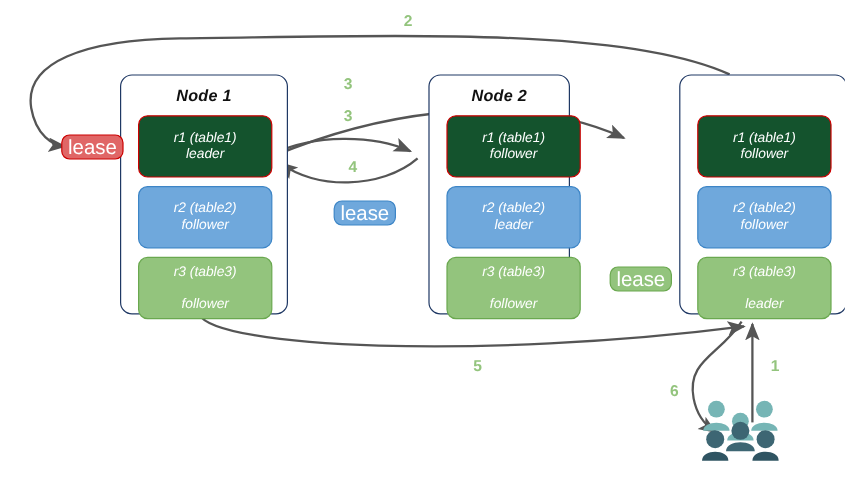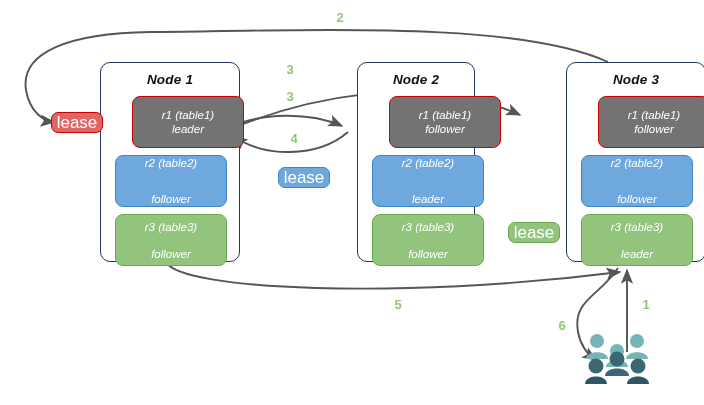--- a/index.html
+++ b/index.html
@@ -31,22 +31,22 @@
     position:absolute;
     box-sizing:border-box;
     left:14px;
     width:112px;height:52px;
     border-radius:8px;
     display:flex;flex-direction:column;
     align-items:center;justify-content:center;
     color:#ffffff;font-size:11.5px;line-height:14px;
     text-align:center;
   }
-  .r-red  {background:#737373;border:1.4px solid #cc0000;margin-left:17px;}
-  .r-blue {background:#6fa8dc;border:1.4px solid #3d85c6;justify-content:space-between;}
+  .r-red  {background:#14532d;border:1.4px solid #cc0000;}
+  .r-blue {background:#6fa8dc;border:1.4px solid #3d85c6;}
   .r-green{background:#93c47d;border:1.4px solid #6aa84f;}
   .rep1{top:33px;}
   .rep2{top:92px;}
   .rep3{top:151px;gap:13px;}
 
   
   .lease{
     position:absolute;box-sizing:border-box;
     border-radius:7px;
     display:flex;align-items:center;justify-content:center;
@@ -124,21 +124,20 @@
       <span>r2 (table2)</span>
       <span>leader</span>
     </div>
     <div class="replica r-green rep3">
       <span>r3 (table3)</span>
       <span>follower</span>
     </div>
   </div>
 
   <div class="node" style="left:566px;top:62px;width:140px;height:200px;">
-    <div class="node-title">Node 3</div>
 
     <div class="replica r-red rep1">
       <span>r1 (table1)</span>
       <span>follower</span>
     </div>
     <div class="replica r-blue rep2">
       <span>r2 (table2)</span>
       <span>follower</span>
     </div>
     <div class="replica r-green rep3">

